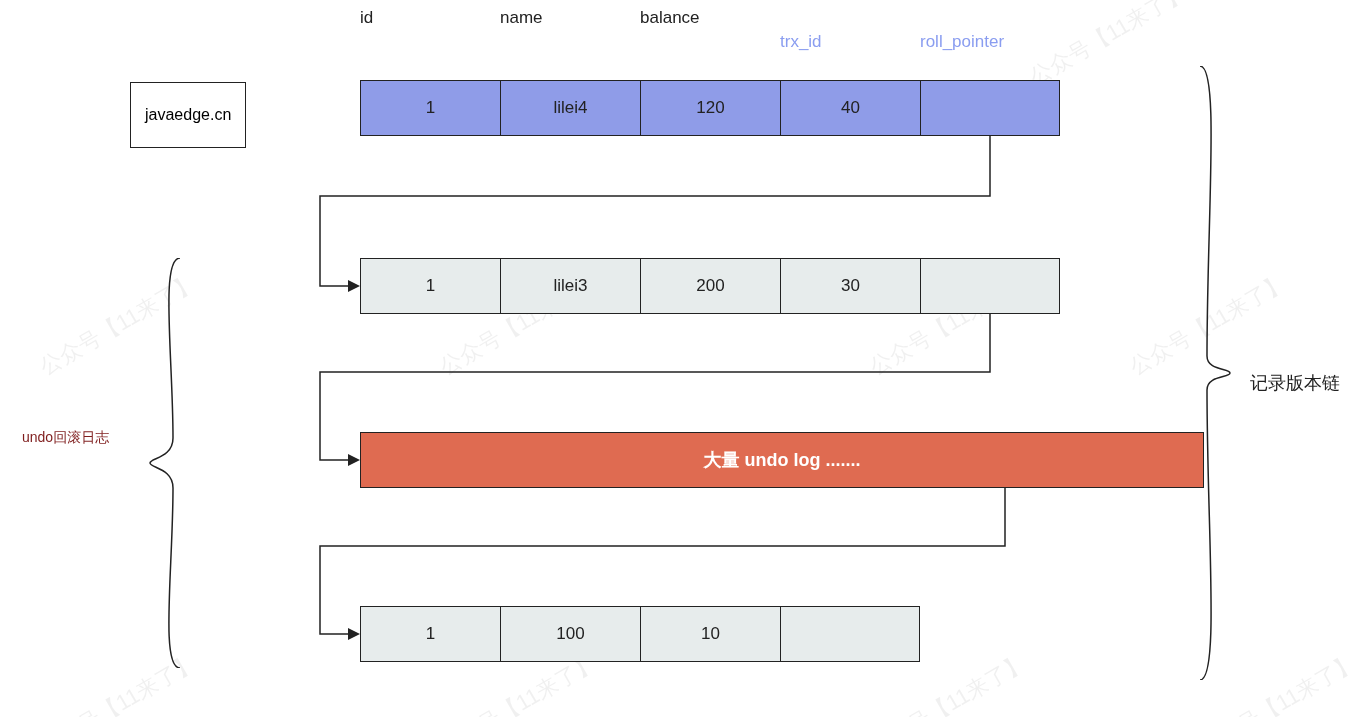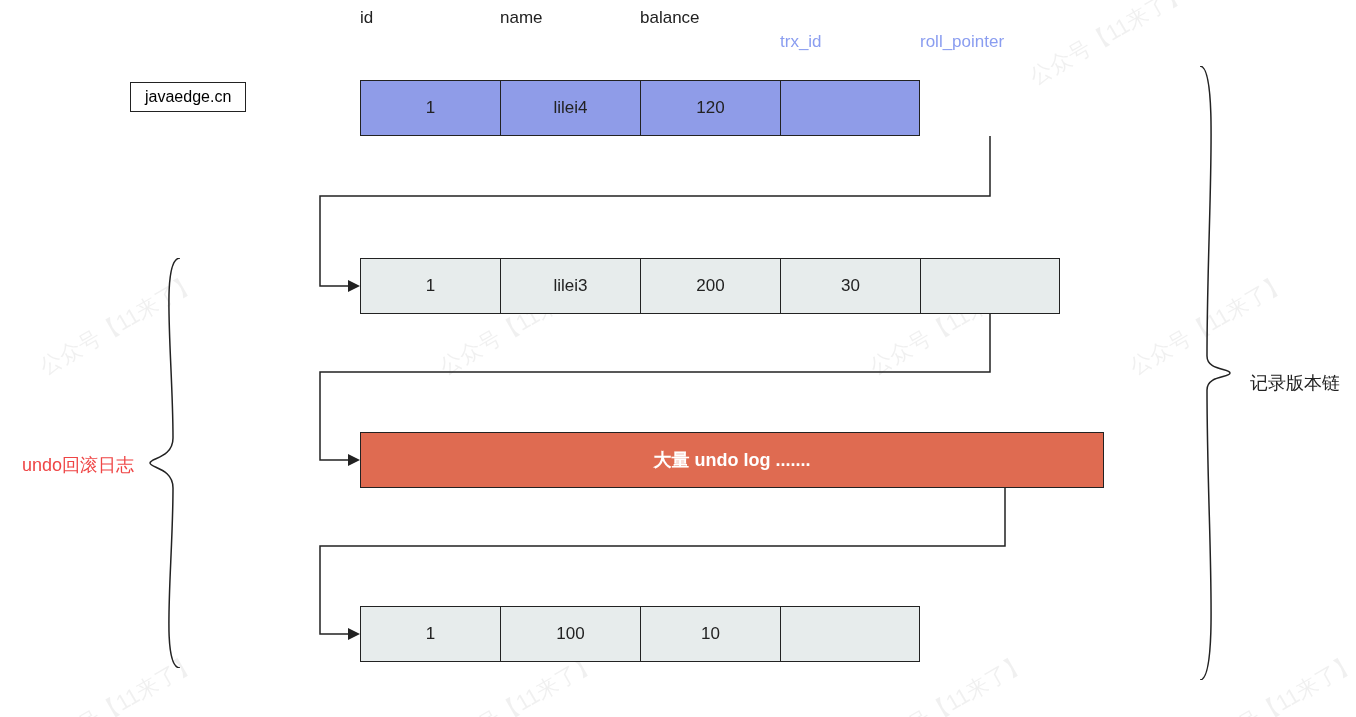--- a/index.html
+++ b/index.html
@@ -38,21 +38,21 @@
     font-weight: 500;
   }
   .hcell.sys { color: #8a9df0; margin-top: 24px; }
 
   
   .javaedge {
     position: absolute;
     left: 130px;
     top: 82px;
     border: 1.5px solid #222;
-    padding: 5px 14px;
+    padding: 23px 14px;
     font-size: 16px;
   }
 
   
   .row {
     position: absolute;
     left: 360px;
     display: flex;
     height: 56px;
   }
@@ -66,42 +66,42 @@
     border: 1.5px solid #222;
     border-right: none;
   }
   .cell:last-child { border-right: 1.5px solid #222; }
 
   .row.purple .cell { background: #8f9ce8; color: #222; }
   .row.gray   .cell { background: #e7ecec; color: #222; }
   .row.orange {
     background: #df6b51;
     border: 1.5px solid #222;
-    width: 744px;
+    width: 844px;
     height: 56px;
     align-items: center;
     justify-content: center;
     color: #fff;
     font-size: 18px;
     font-weight: 700;
   }
 
   
   .brace {
     position: absolute;
     font-family: "Times New Roman", serif;
   }
 
   
   .left-label {
     position: absolute;
     left: 22px;
-    top: 453px;
-    font-size: 18px;
-    color: #ef4444;
+    top: 429px;
+    font-size: 14px;
+    color: #7f1d1d;
   }
   .right-label {
     position: absolute;
     left: 1250px;
     top: 337px;
     font-size: 18px;
     color: #222;
     margin-top: 34px;
   }
 
@@ -134,20 +134,21 @@
   <div class="hcell sys">trx_id</div>
   <div class="hcell sys">roll_pointer</div>
 </div>
 
 <div class="javaedge">javaedge.cn</div>
 
 <div class="row purple" style="top:80px;">
   <div class="cell">1</div>
   <div class="cell">lilei4</div>
   <div class="cell">120</div>
+  <div class="cell">40</div>
   <div class="cell"></div>
 </div>
 
 <div class="row gray" style="top:258px;">
   <div class="cell">1</div>
   <div class="cell">lilei3</div>
   <div class="cell">200</div>
   <div class="cell">30</div>
   <div class="cell"></div>
 </div>

